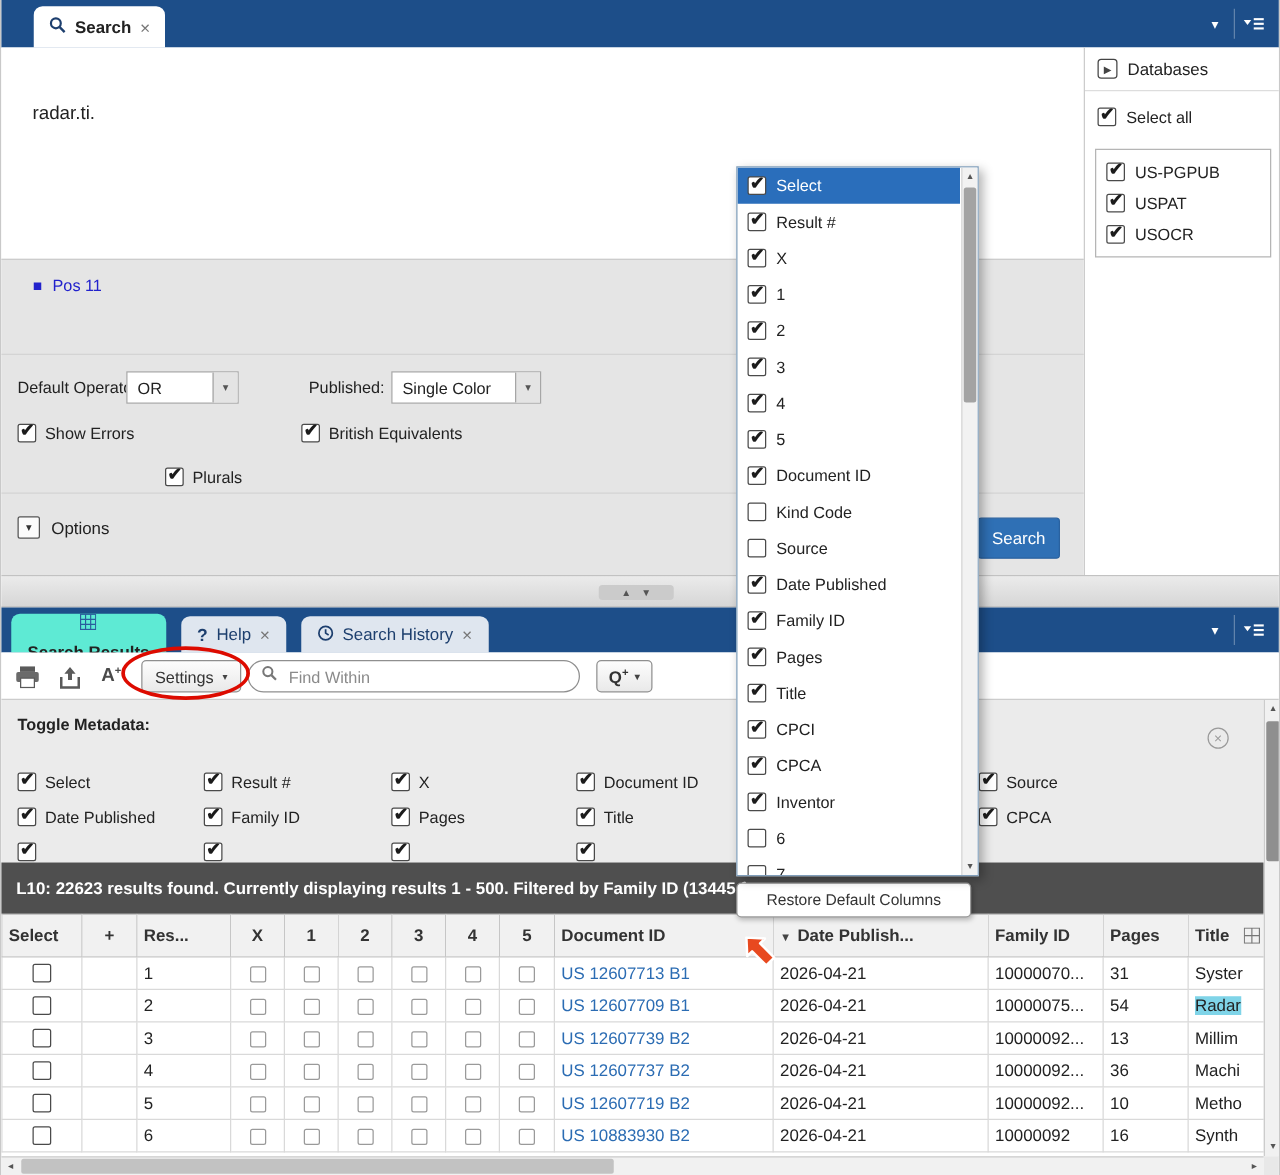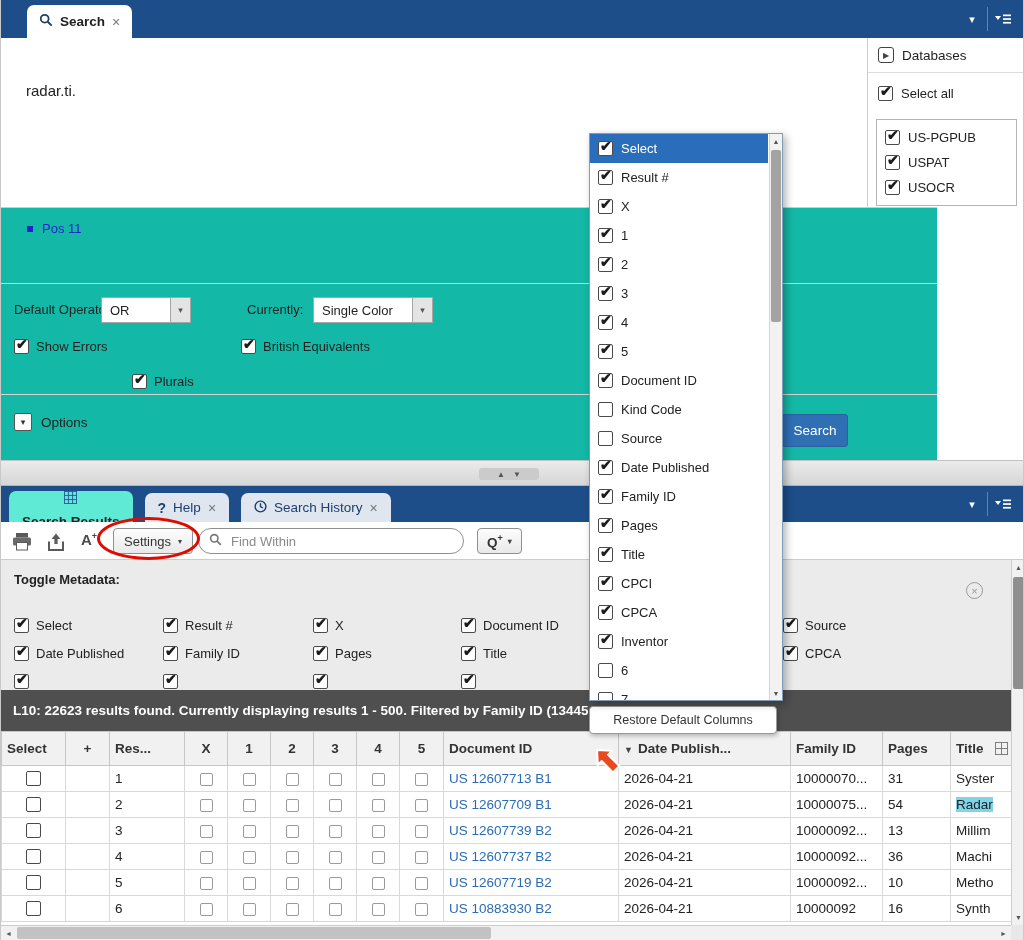--- a/index.html
+++ b/index.html
@@ -25,21 +25,21 @@
   .query-area{position:absolute;left:0;top:38px;width:866px;height:169px;background:#fff;}
   .query-text{position:absolute;left:25px;top:44px;font-size:15px;color:#222;}
 
   .db-panel{position:absolute;left:866px;top:38px;width:158px;height:422px;background:#fff;border-left:1px solid #ccc;}
   .db-header{display:flex;align-items:center;gap:8px;padding:9px 10px;border-bottom:1px solid #ddd;font-size:13.5px;color:#222;}
   .db-icon{width:16px;height:16px;border:1.5px solid #444;border-radius:3px;display:inline-flex;align-items:center;justify-content:center;font-size:8px;color:#444;}
   .db-selectall{display:flex;align-items:center;gap:8px;padding:13px 10px 6px;}
   .db-box{margin:12px 8px 0;border:1px solid #b5b5b5;padding:10px 8px;display:flex;flex-direction:column;gap:10px;}
   .db-item{display:flex;align-items:center;gap:8px;}
 
-  .options-area{position:absolute;left:0;top:207px;width:936px;height:253px;background:#14b8a6;border-top:1px solid #ccc;}
+  .options-area{position:absolute;left:0;top:207px;width:866px;height:253px;background:#e5e5e5;border-top:1px solid #ccc;}
   .sec-line{position:absolute;left:0;width:100%;height:1px;background:#d4d4d4;}
   .pos-row{position:absolute;left:26px;top:13px;font-size:13px;color:#2222cc;display:flex;align-items:center;gap:9px;}
   .pos-bullet{width:6px;height:6px;background:#2222cc;display:inline-block;}
   .op-row{position:absolute;left:0;top:88px;height:28px;width:100%;}
   .op-lbl{position:absolute;top:6px;font-size:13px;color:#222;}
   .select-ctrl{position:absolute;top:1px;height:26px;background:#fff;border:1px solid #a6a6a6;display:flex;align-items:stretch;}
   .sel-val{flex:1;display:flex;align-items:center;padding:0 8px;font-size:13px;color:#222;}
   .sel-arrow{width:20px;background:#e4e4e4;border-left:1px solid #a6a6a6;display:flex;align-items:center;justify-content:center;font-size:9px;color:#555;}
   .chk-item{position:absolute;top:131px;display:flex;align-items:flex-start;gap:7px;font-size:13px;color:#222;}
   .opt-row{position:absolute;left:13px;top:205px;display:flex;align-items:center;gap:9px;font-size:13.5px;color:#222;}
@@ -176,21 +176,21 @@
     <div class="pos-row">
       <span class="pos-bullet"></span>
       <span>Pos 11</span>
     </div>
     <div class="op-row">
       <span class="op-lbl" style="left:13px;">Default Operator:</span>
       <span class="select-ctrl" style="left:100px;width:90px;">
         <span class="sel-val">OR</span>
         <span class="sel-arrow">▾</span>
       </span>
-      <span class="op-lbl" style="left:246px;">Currently:</span>
+      <span class="op-lbl" style="left:246px;">Published:</span>
       <span class="select-ctrl" style="left:312px;width:120px;">
         <span class="sel-val">Single Color</span>
         <span class="sel-arrow">▾</span>
       </span>
     </div>
     <div id="opt-checkboxes">
         <span class="chk-item" style="left: 13px;">
           <span class="cb checked"></span>
           <span class="cb-label">Show Errors</span>
         </span>

